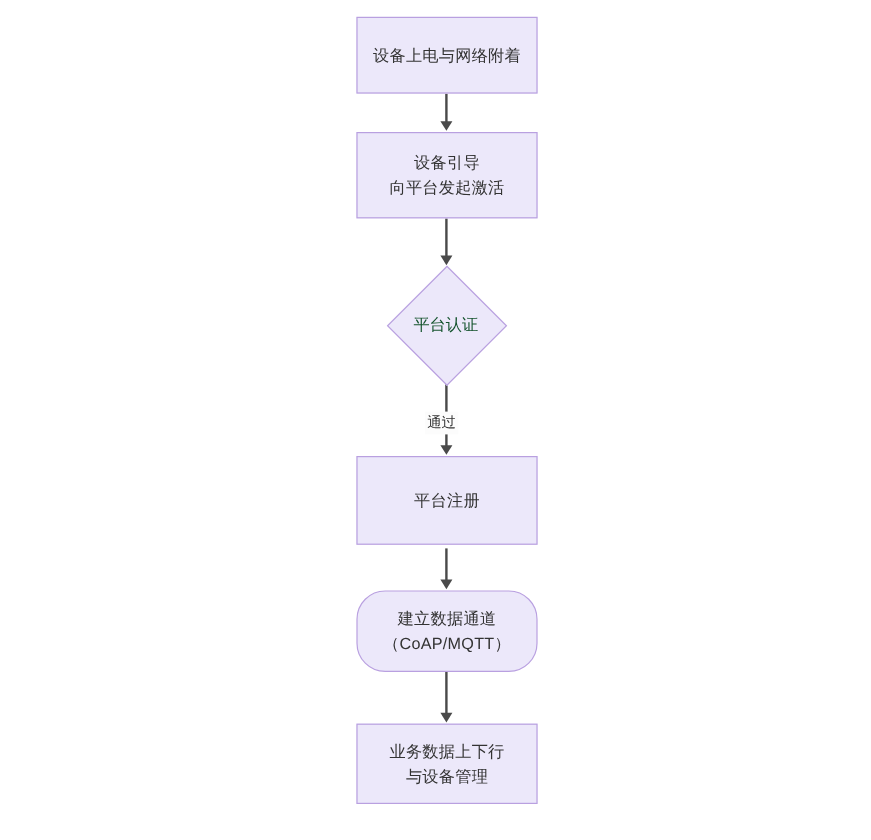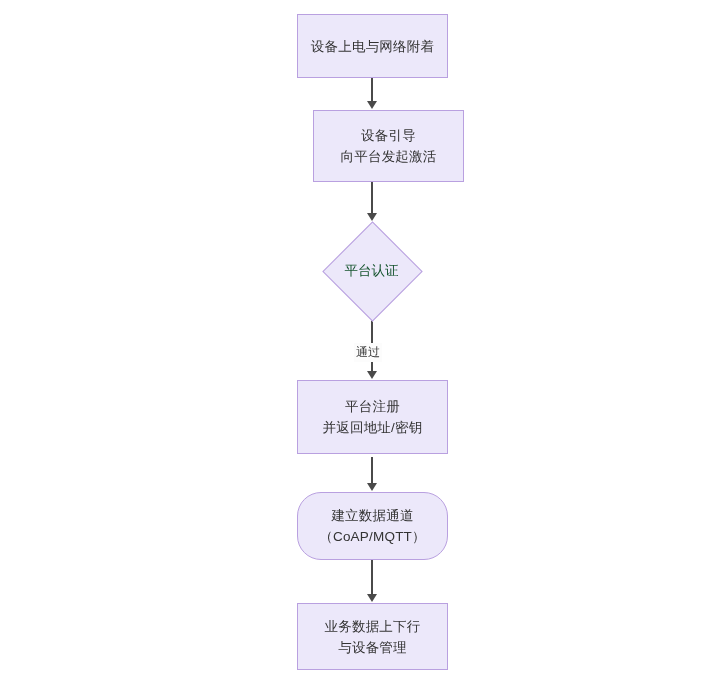--- a/index.html
+++ b/index.html
@@ -117,33 +117,32 @@
   <div class="connector" style="left:371.3px; top:457px; height:27px;"></div>
   <div class="arrowhead" style="left:367px; top:483px;"></div>
 
   <div class="connector" style="left:371.3px; top:560px; height:35px;"></div>
   <div class="arrowhead" style="left:367px; top:594px;"></div>
 
   <div class="node" style="left:297px; top:14px; width:151px; height:64px;">
     <span class="node-line">设备上电与网络附着</span>
   </div>
 
-  <div class="node" style="left:297px; top:110px; width:151px; height:72px;margin-left:16px;">
+  <div class="node" style="left:297px; top:110px; width:151px; height:72px;">
     <span class="node-line">设备引导</span>
     <span class="node-line">向平台发起激活</span>
   </div>
 
   <div class="decision" style="left:337px; top:236px; width:69px; height:69px;">
     <div class="diamond-shape"></div>
     <div class="diamond-label">平台认证</div>
   </div>
 
   <div class="node" style="left:297px; top:380px; width:151px; height:74px;">
     <span class="node-line">平台注册</span>
-    <span class="node-line">并返回地址/密钥</span>
   </div>
 
   <div class="node" style="left:297px; top:492px; width:151px; height:68px;border-radius:24px;">
     <span class="node-line">建立数据通道</span>
     <span class="node-line">（CoAP/MQTT）</span>
   </div>
 
   <div class="node" style="left:297px; top:603px; width:151px; height:67px;">
     <span class="node-line">业务数据上下行</span>
     <span class="node-line">与设备管理</span>

